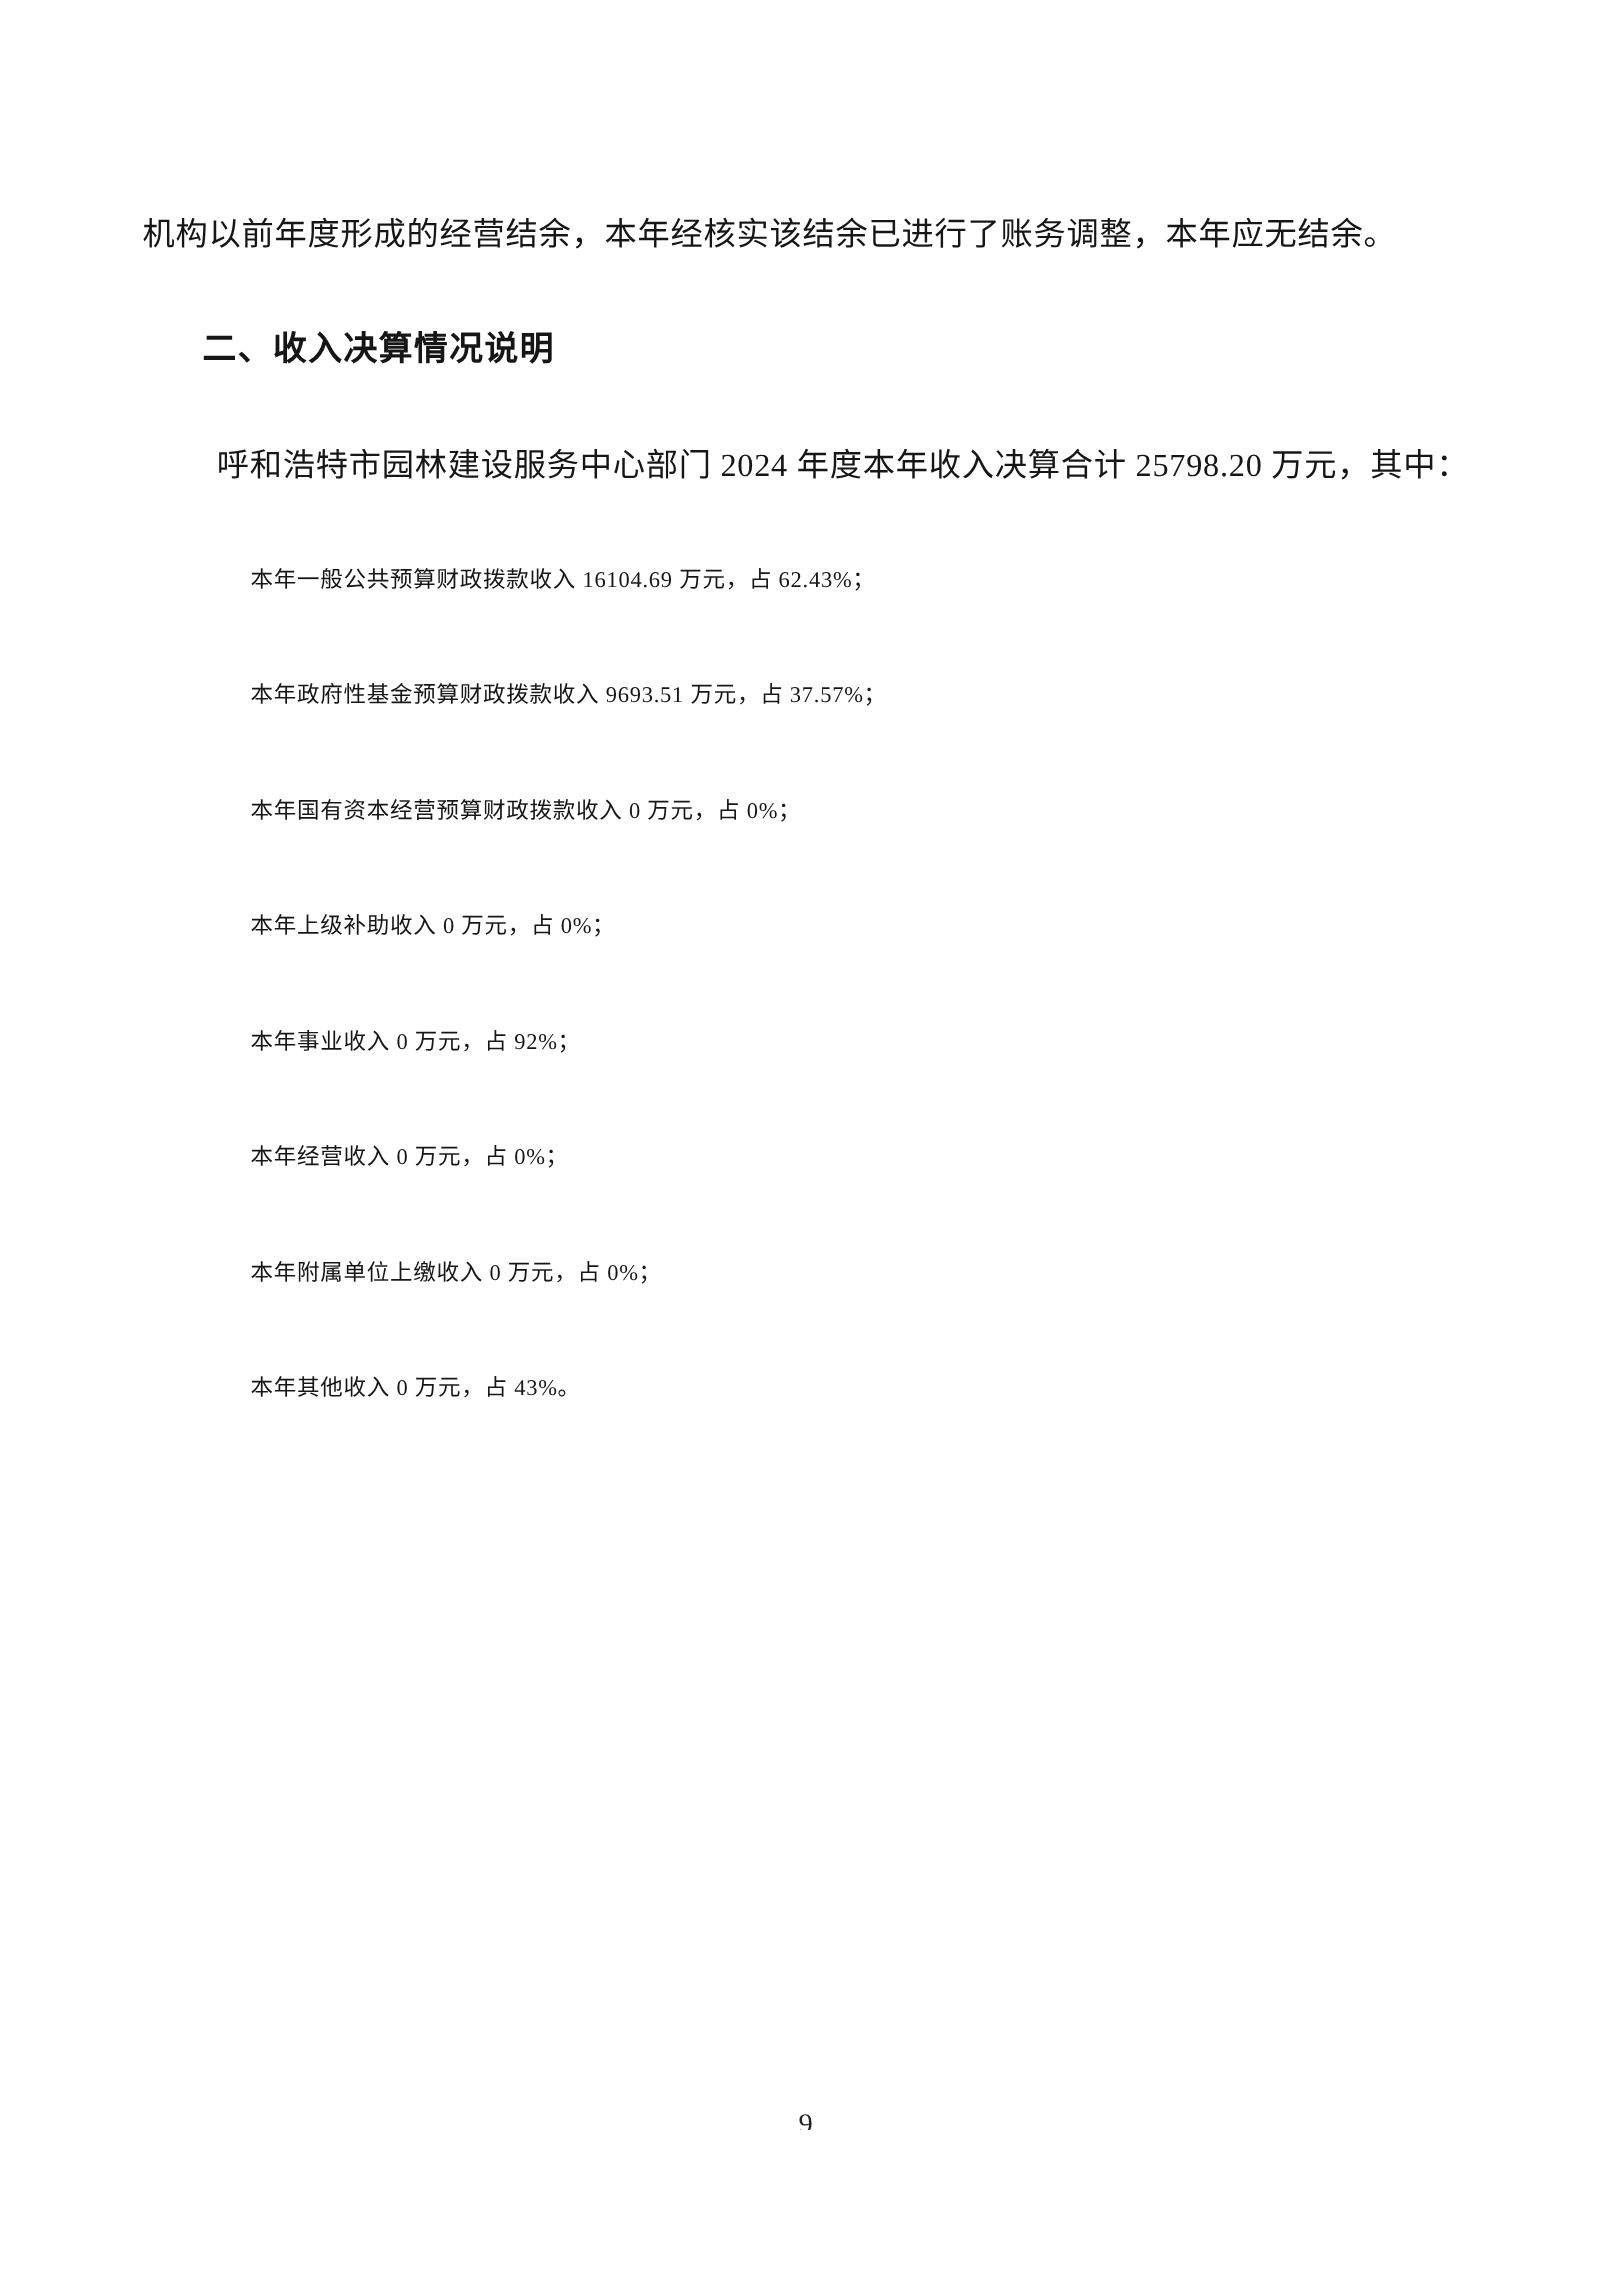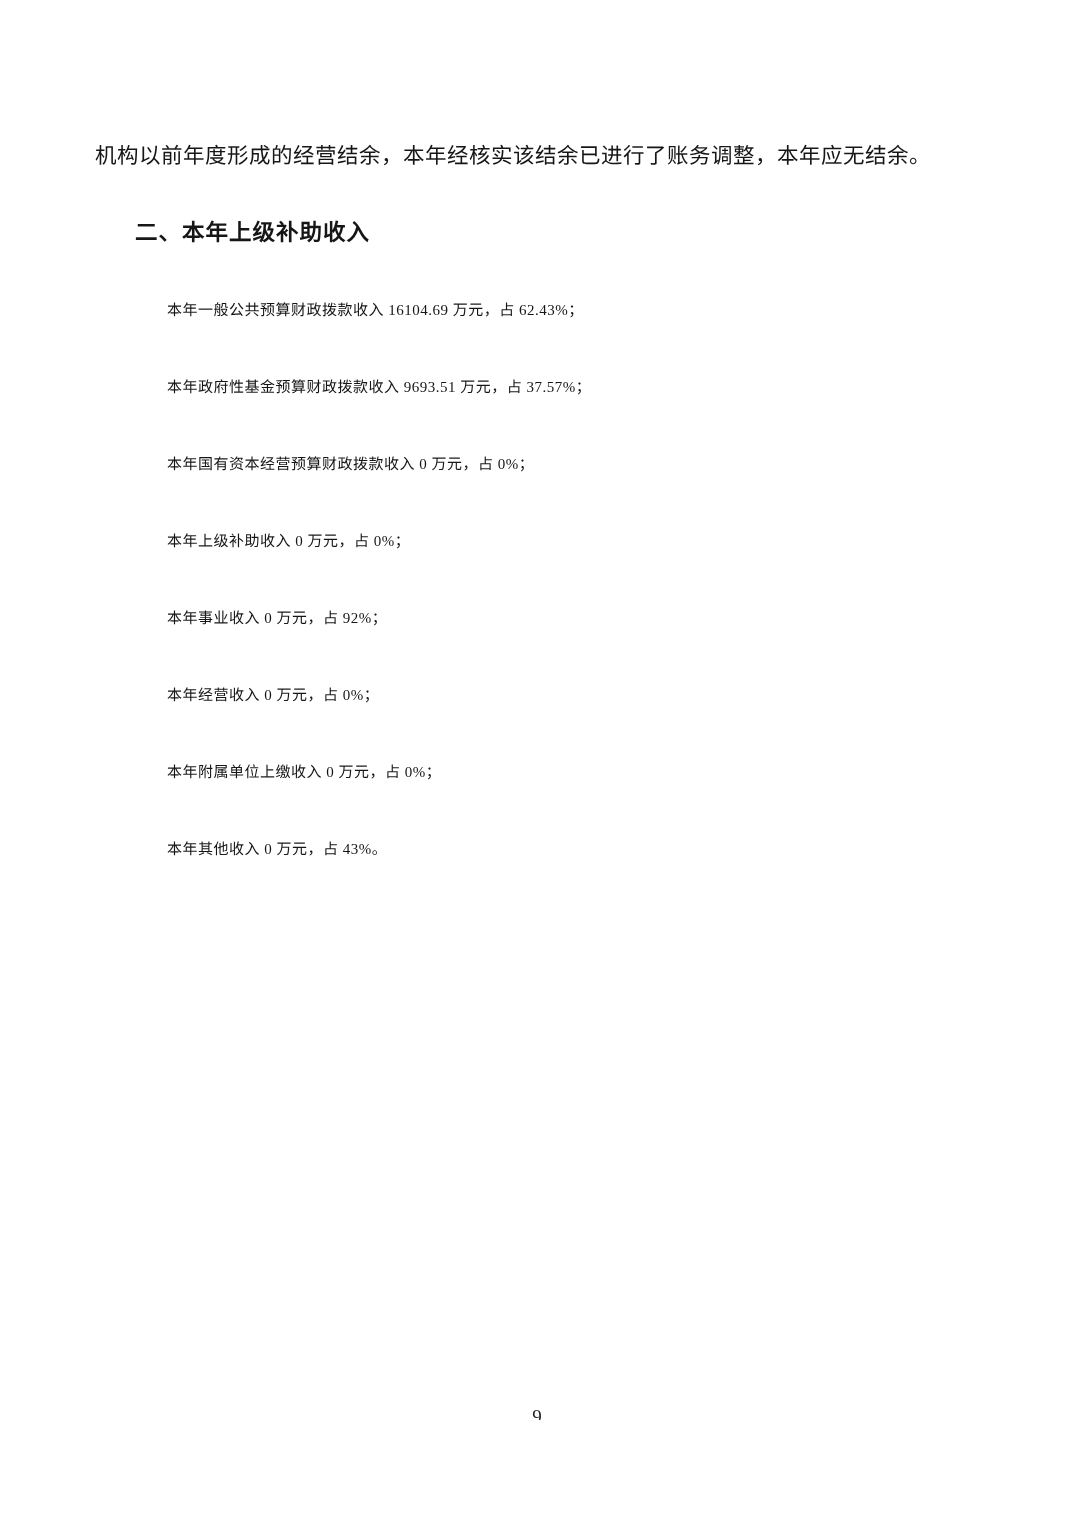--- a/index.html
+++ b/index.html
@@ -54,22 +54,23 @@
     color: #222222;
   }
 </style>
 </head>
 <body>
 
 <div class="page">
 
   <p class="body-para">机构以前年度形成的经营结余，本年经核实该结余已进行了账务调整，本年应无结余。</p>
 
-  <h2 class="heading">二、本年上级补助收入</h2>
+  <h2 class="heading">二、收入决算情况说明</h2>
 
+  <p class="body-para first-indent">呼和浩特市园林建设服务中心部门 2024 年度本年收入决算合计 25798.20 万元，其中：</p>
 
   <p class="income-item">本年一般公共预算财政拨款收入 16104.69 万元，占 62.43%；</p>
 
   <p class="income-item">本年政府性基金预算财政拨款收入 9693.51 万元，占 37.57%；</p>
 
   <p class="income-item">本年国有资本经营预算财政拨款收入 0 万元，占 0%；</p>
 
   <p class="income-item">本年上级补助收入 0 万元，占 0%；</p>
 
   <p class="income-item">本年事业收入 0 万元，占 92%；</p>

